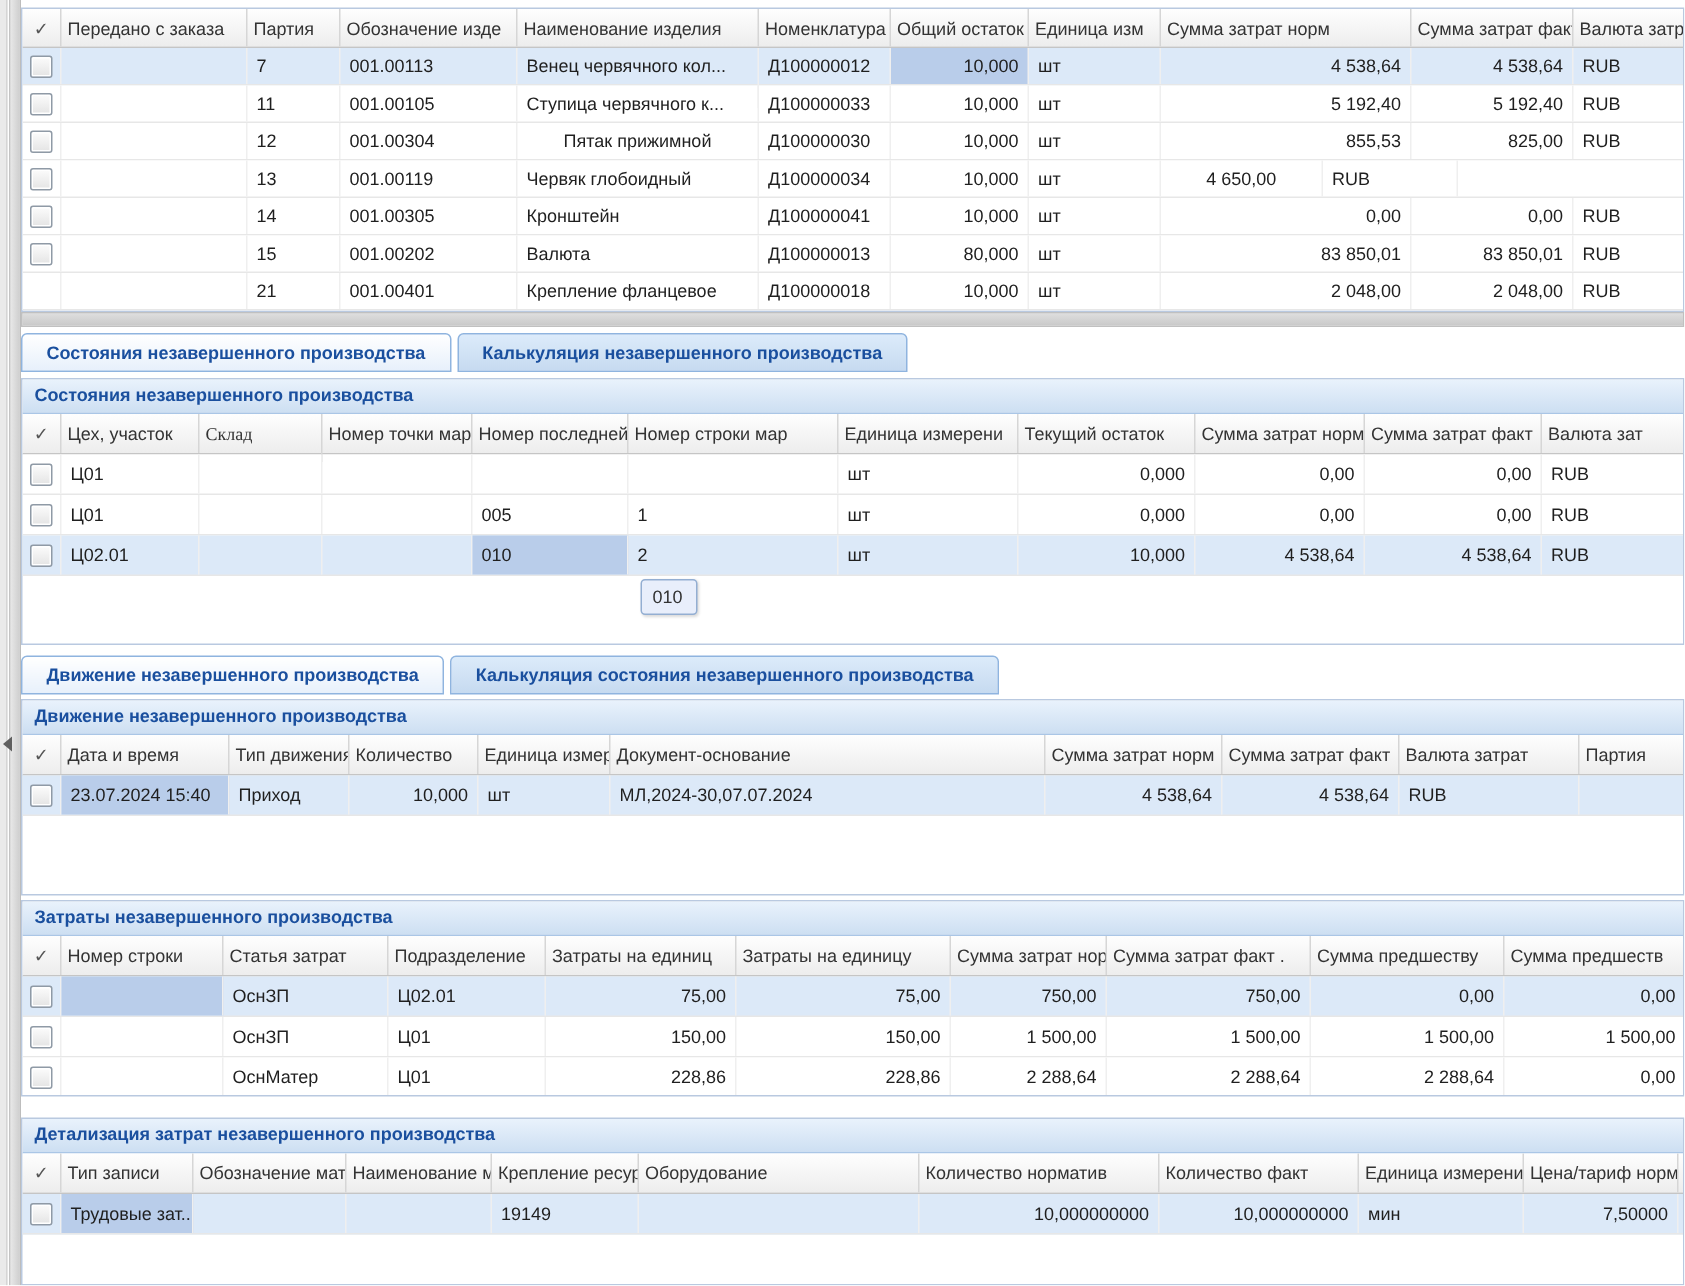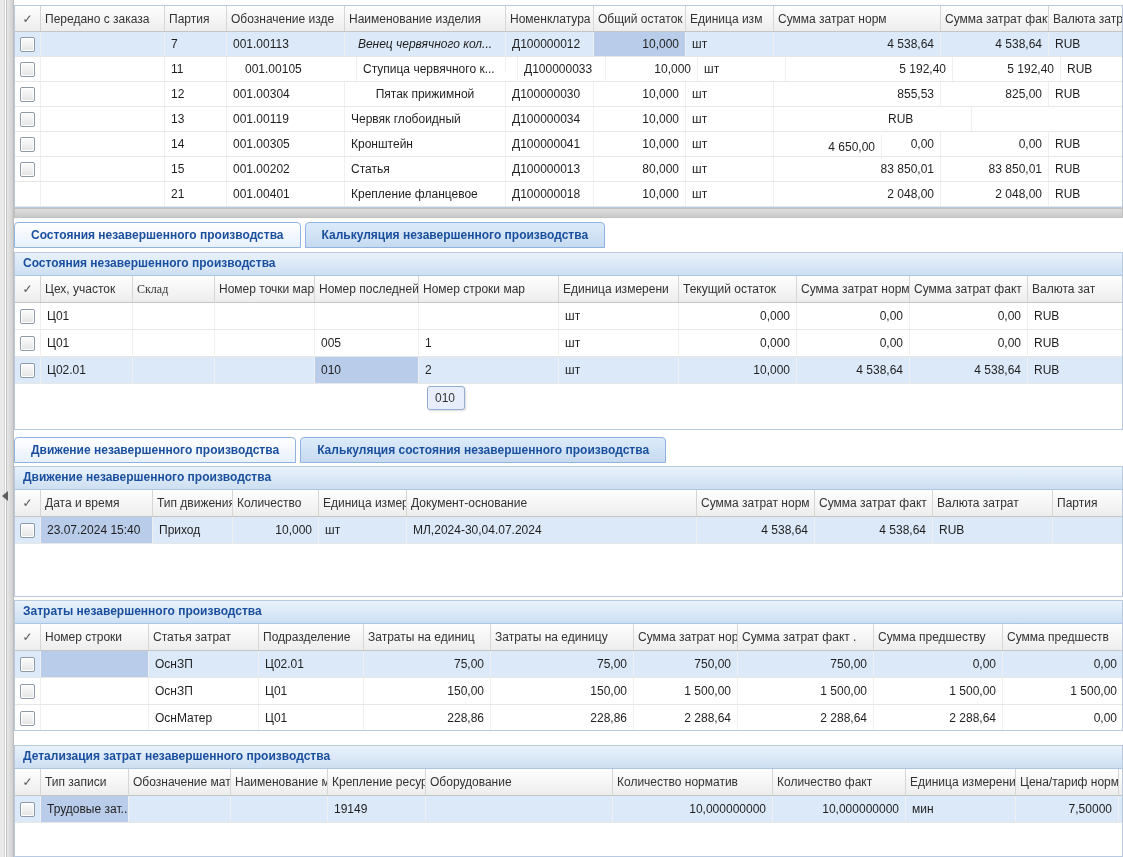--- a/index.html
+++ b/index.html
@@ -75,35 +75,35 @@
           <div class="hcell" style="width: 108px; height: 25px;">Сумма затрат факт</div>
           <div class="hcell" style="width: 90px; height: 25px;">Валюта затр</div>
         </div>
         <div class="grow sel" style="width: 1124px; height: 24px;">
           <div class="cell chkc" style="width: 26px; height: 24px;">
             <span class="cb"></span>
           </div>
           <div class="cell" style="width: 124px; height: 24px; text-align: left; padding-top: 5px;"></div>
           <div class="cell" style="width: 62px; height: 24px; text-align: left; padding-top: 5px;">7</div>
           <div class="cell" style="width: 118px; height: 24px; text-align: left; padding-top: 5px;">001.00113</div>
-          <div class="cell" style="width: 161px; height: 40px; text-align: center; padding-top: 5px; font-style: italic;">Венец червячного кол...</div>
+          <div class="cell" style="width: 161px; height: 40px; text-align: left; padding-top: 5px;">Венец червячного кол...</div>
           <div class="cell" style="width: 88px; height: 24px; text-align: left; padding-top: 5px;">Д100000012</div>
           <div class="cell selcell" style="width: 92px; height: 24px; text-align: right; padding-top: 5px;">10,000</div>
           <div class="cell" style="width: 88px; height: 24px; text-align: left; padding-top: 5px;">шт</div>
           <div class="cell" style="width: 167px; height: 24px; text-align: right; padding-top: 5px;">4 538,64</div>
           <div class="cell" style="width: 108px; height: 24px; text-align: right; padding-top: 5px;">4 538,64</div>
           <div class="cell" style="width: 90px; height: 24px; text-align: left; padding-top: 5px;">RUB</div>
         </div>
         <div class="grow" style="width: 1124px; height: 24px;">
           <div class="cell chkc" style="width: 26px; height: 24px;">
             <span class="cb"></span>
           </div>
           <div class="cell" style="width: 124px; height: 24px; text-align: left; padding-top: 5px;"></div>
           <div class="cell" style="width: 62px; height: 24px; text-align: left; padding-top: 5px;">11</div>
-          <div class="cell" style="width: 118px; height: 24px; text-align: left; padding-top: 5px; margin-left: 12px;">001.00105</div>
+          <div class="cell" style="width: 118px; height: 24px; text-align: left; padding-top: 5px;">001.00105</div>
           <div class="cell" style="width: 161px; height: 24px; text-align: left; padding-top: 5px;">Ступица червячного к...</div>
           <div class="cell" style="width: 88px; height: 24px; text-align: left; padding-top: 5px;">Д100000033</div>
           <div class="cell" style="width: 92px; height: 24px; text-align: right; padding-top: 5px;">10,000</div>
           <div class="cell" style="width: 88px; height: 24px; text-align: left; padding-top: 5px;">шт</div>
           <div class="cell" style="width: 167px; height: 24px; text-align: right; padding-top: 5px;">5 192,40</div>
           <div class="cell" style="width: 108px; height: 24px; text-align: right; padding-top: 5px;">5 192,40</div>
           <div class="cell" style="width: 90px; height: 24px; text-align: left; padding-top: 5px;">RUB</div>
         </div>
         <div class="grow" style="width: 1124px; height: 24px;">
           <div class="cell chkc" style="width: 26px; height: 24px;">
@@ -124,21 +124,21 @@
           <div class="cell chkc" style="width: 26px; height: 24px;">
             <span class="cb"></span>
           </div>
           <div class="cell" style="width: 124px; height: 24px; text-align: left; padding-top: 5px;"></div>
           <div class="cell" style="width: 62px; height: 24px; text-align: left; padding-top: 5px;">13</div>
           <div class="cell" style="width: 118px; height: 24px; text-align: left; padding-top: 5px;">001.00119</div>
           <div class="cell" style="width: 161px; height: 24px; text-align: left; padding-top: 5px;">Червяк глобоидный</div>
           <div class="cell" style="width: 88px; height: 24px; text-align: left; padding-top: 5px;">Д100000034</div>
           <div class="cell" style="width: 92px; height: 24px; text-align: right; padding-top: 5px;">10,000</div>
           <div class="cell" style="width: 88px; height: 24px; text-align: left; padding-top: 5px;">шт</div>
-          <div class="cell" style="width: 108px; height: 24px; text-align: right; padding-top: 5px; margin-top: 28px;">4 650,00</div>
+          <div class="cell" style="width: 108px; height: 24px; text-align: center; padding-top: 5px;">4 650,00</div>
           <div class="cell" style="width: 90px; height: 24px; text-align: left; padding-top: 5px;">RUB</div>
         </div>
         <div class="grow" style="width: 1124px; height: 24px;">
           <div class="cell chkc" style="width: 26px; height: 24px;">
             <span class="cb"></span>
           </div>
           <div class="cell" style="width: 124px; height: 24px; text-align: left; padding-top: 5px;"></div>
           <div class="cell" style="width: 62px; height: 24px; text-align: left; padding-top: 5px;">14</div>
           <div class="cell" style="width: 118px; height: 24px; text-align: left; padding-top: 5px;">001.00305</div>
           <div class="cell" style="width: 161px; height: 24px; text-align: left; padding-top: 5px;">Кронштейн</div>
@@ -149,21 +149,21 @@
           <div class="cell" style="width: 108px; height: 24px; text-align: right; padding-top: 5px;">0,00</div>
           <div class="cell" style="width: 90px; height: 24px; text-align: left; padding-top: 5px;">RUB</div>
         </div>
         <div class="grow" style="width: 1124px; height: 24px;">
           <div class="cell chkc" style="width: 26px; height: 24px;">
             <span class="cb"></span>
           </div>
           <div class="cell" style="width: 124px; height: 24px; text-align: left; padding-top: 5px;"></div>
           <div class="cell" style="width: 62px; height: 24px; text-align: left; padding-top: 5px;">15</div>
           <div class="cell" style="width: 118px; height: 24px; text-align: left; padding-top: 5px;">001.00202</div>
-          <div class="cell" style="width: 161px; height: 24px; text-align: left; padding-top: 5px;">Статья</div>
+          <div class="cell" style="width: 161px; height: 24px; text-align: left; padding-top: 5px;">Валюта</div>
           <div class="cell" style="width: 88px; height: 24px; text-align: left; padding-top: 5px;">Д100000013</div>
           <div class="cell" style="width: 92px; height: 24px; text-align: right; padding-top: 5px;">80,000</div>
           <div class="cell" style="width: 88px; height: 24px; text-align: left; padding-top: 5px;">шт</div>
           <div class="cell" style="width: 167px; height: 24px; text-align: right; padding-top: 5px;">83 850,01</div>
           <div class="cell" style="width: 108px; height: 24px; text-align: right; padding-top: 5px;">83 850,01</div>
           <div class="cell" style="width: 90px; height: 24px; text-align: left; padding-top: 5px;">RUB</div>
         </div>
         <div class="grow" style="width: 1124px; height: 24px;">
           <div class="cell chkc" style="width: 26px; height: 24px;"></div>
           <div class="cell" style="width: 124px; height: 24px; text-align: left; padding-top: 5px;"></div>
@@ -274,21 +274,21 @@
           <div class="hcell" style="width: 100px; height: 26px;">Партия</div>
         </div>
         <div class="grow sel" style="width: 1138px; height: 26px;">
           <div class="cell chkc" style="width: 26px; height: 26px;">
             <span class="cb"></span>
           </div>
           <div class="cell selcell" style="width: 112px; height: 26px; text-align: left;">23.07.2024 15:40</div>
           <div class="cell" style="width: 80px; height: 26px; text-align: left;">Приход</div>
           <div class="cell" style="width: 86px; height: 26px; text-align: right;">10,000</div>
           <div class="cell" style="width: 88px; height: 26px; text-align: left;">шт</div>
-          <div class="cell" style="width: 290px; height: 26px; text-align: left;">МЛ,2024-30,04.07.2024</div>
+          <div class="cell" style="width: 290px; height: 26px; text-align: left;">МЛ,2024-30,07.07.2024</div>
           <div class="cell" style="width: 118px; height: 26px; text-align: right;">4 538,64</div>
           <div class="cell" style="width: 118px; height: 26px; text-align: right;">4 538,64</div>
           <div class="cell" style="width: 120px; height: 26px; text-align: left;">RUB</div>
           <div class="cell" style="width: 100px; height: 26px; text-align: left;"></div>
         </div>
       </div>
   </div>
 
   <div class="panel" style="top:600px;height:131px;">
     <div class="ptitle">Затраты незавершенного производства</div>

